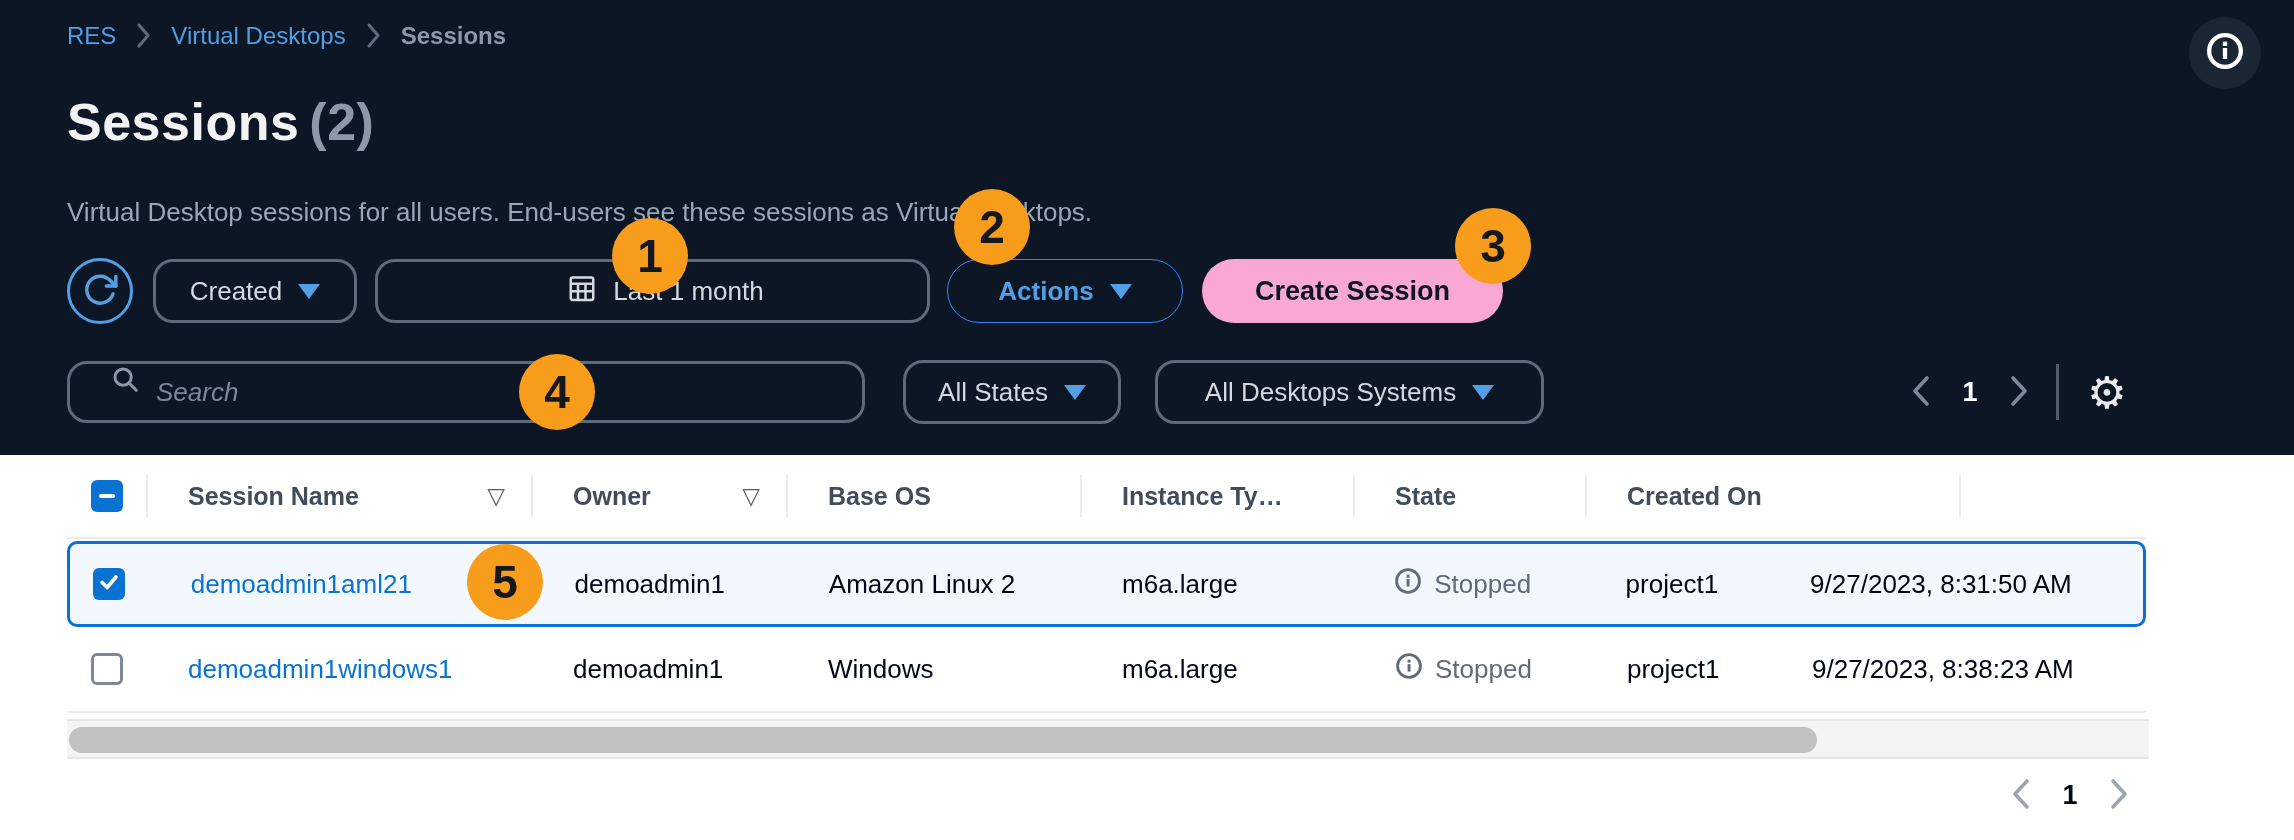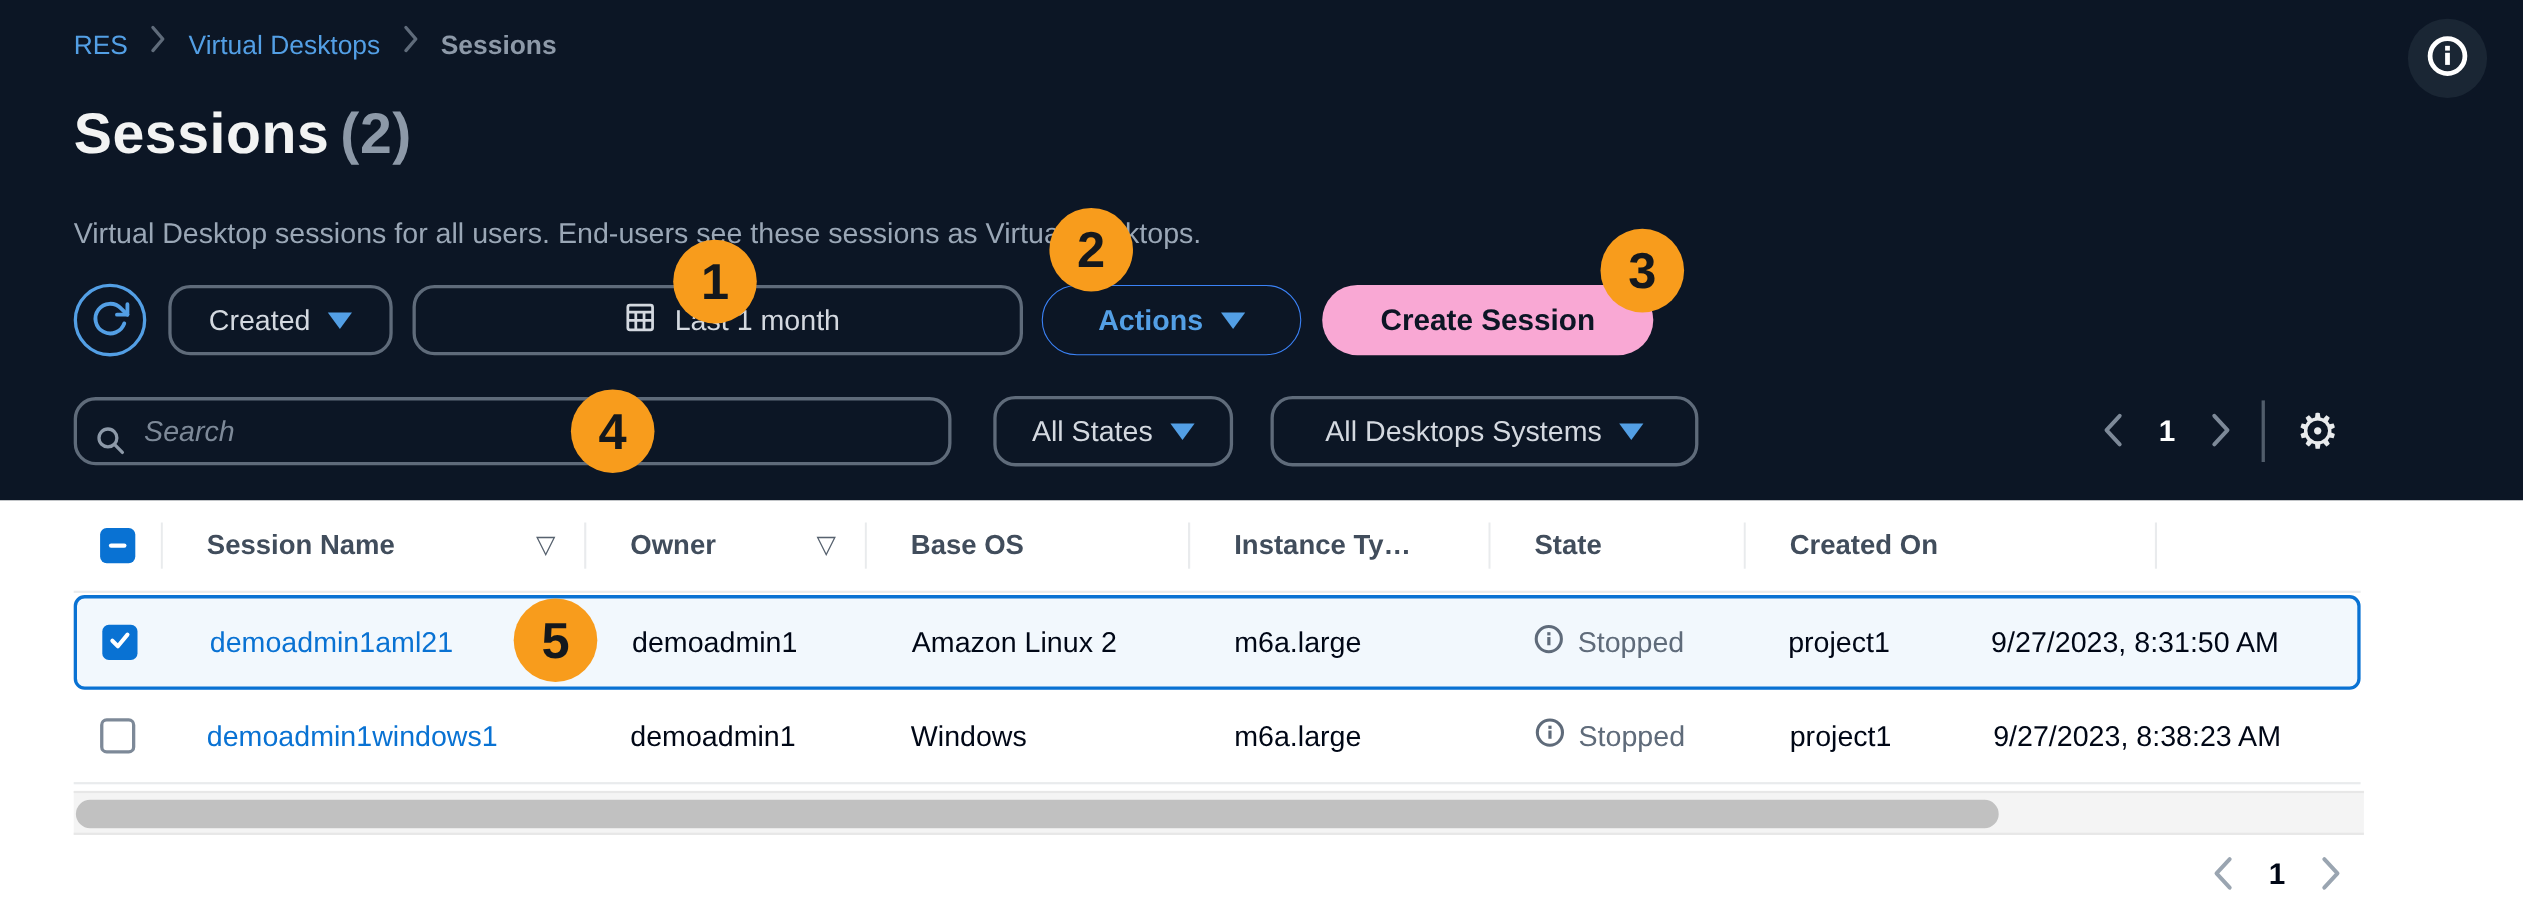--- a/index.html
+++ b/index.html
@@ -5,21 +5,21 @@
   * { margin:0; padding:0; box-sizing:border-box; }
   html,body { background:#fff; }
   .screen {
     position:relative; width:2294px; height:840px; overflow:hidden;
     font-family:"Liberation Sans", sans-serif; background:#ffffff;
   }
 
   
   .dark-header { position:absolute; top:0; left:0; width:2294px; height:455px; background:#0c1625; }
 
-  .breadcrumb { position:absolute; left:67px; top:22px; display:flex; align-items:flex-end; gap:20px; font-size:24px; }
+  .breadcrumb { position:absolute; left:67px; top:22px; display:flex; align-items:flex-start; gap:20px; font-size:24px; }
   .crumb-link { color:#539fe5; text-decoration:none; cursor:pointer; }
   .crumb-current { color:#8d99a8; font-weight:700; }
 
   .info-circle {
     position:absolute; left:2189px; top:17px; width:72px; height:72px; border-radius:50%;
     background:#1a2634; display:flex; align-items:center; justify-content:center; cursor:pointer;
   }
 
   .page-title { position:absolute; left:67px; top:92px; font-size:52px; font-weight:800; color:#f2f3f3; letter-spacing:0.5px; }
   .page-title .count { color:#8d99a8; font-weight:700; margin-left:10px; }
@@ -38,21 +38,21 @@
   .created-btn { width:204px; margin-left:20px; }
   .date-btn { width:555px; margin-left:18px; justify-content:center; padding-left:26px; }
   .actions-btn { width:236px; margin-left:17px; border:1px solid #3b82f6; border-radius:33px; color:#539fe5; font-weight:700; }
   .create-btn { width:301px; height:64px; margin-left:19px; border:none; border-radius:33px; background:#f9a8d4;
     color:#0c1625; font-weight:700; font-size:27px; display:flex; align-items:center; justify-content:center; cursor:pointer; }
 
   .caret-down { width:0; height:0; border-left:11px solid transparent; border-right:11px solid transparent; border-top:15px solid #539fe5; }
 
   
   .filter-row { position:absolute; left:67px; top:360px; height:64px; display:flex; align-items:center; }
-  .search-box { width:798px; height:62px; border:3px solid #5f6b7a; border-radius:20px; display:flex; align-items:flex-end; padding-left:15px; gap:16px; }
+  .search-box { width:798px; height:62px; border:3px solid #5f6b7a; border-radius:20px; display:flex; align-items:flex-start; padding-left:40px; gap:16px; }
   .search-box input { flex:1; background:transparent; border:none; outline:none; color:#d4d9e0; font-size:26px; height:100%; }
   .search-box input::placeholder { color:#7d8998; font-style:italic; }
   .states-btn { width:218px; margin-left:38px; }
   .os-btn { width:389px; margin-left:34px; }
 
   .top-pagination { position:absolute; left:1898px; top:360px; height:64px; display:flex; align-items:center; }
   .page-chev { width:46px; height:56px; display:flex; align-items:center; justify-content:center; cursor:pointer; background:transparent; border:none; }
   .page-num-dark { width:52px; text-align:center; color:#ffffff; font-weight:700; font-size:27px; }
   .v-divider { width:3px; height:56px; background:#515d6b; margin:0 20px 0 14px; }
   .gear-btn { width:56px; height:56px; display:flex; align-items:center; justify-content:center; cursor:pointer;

